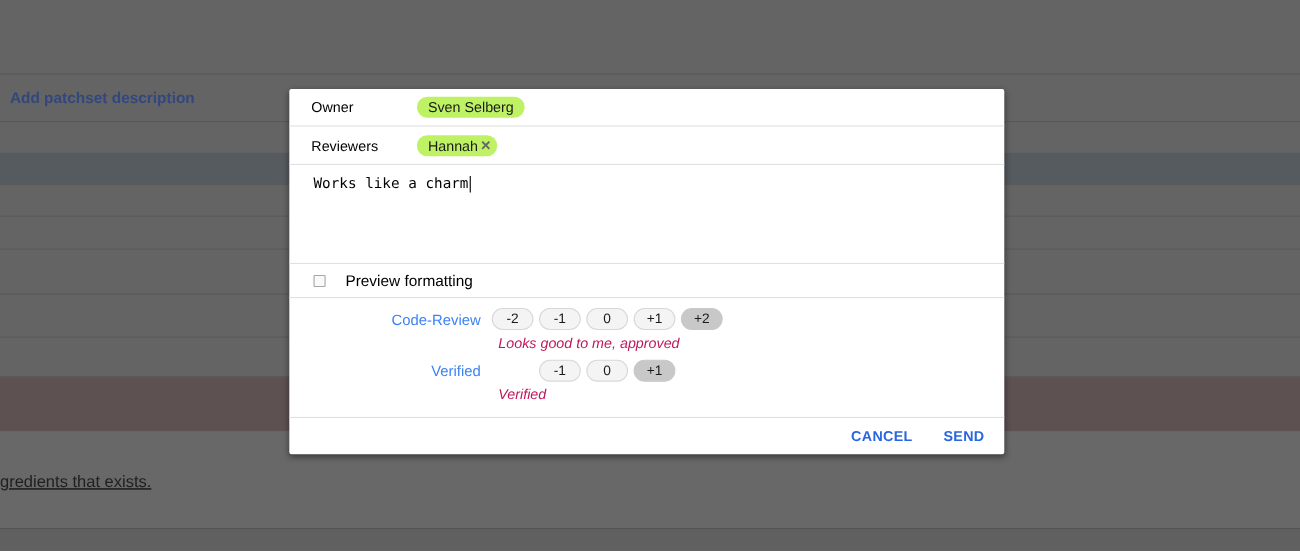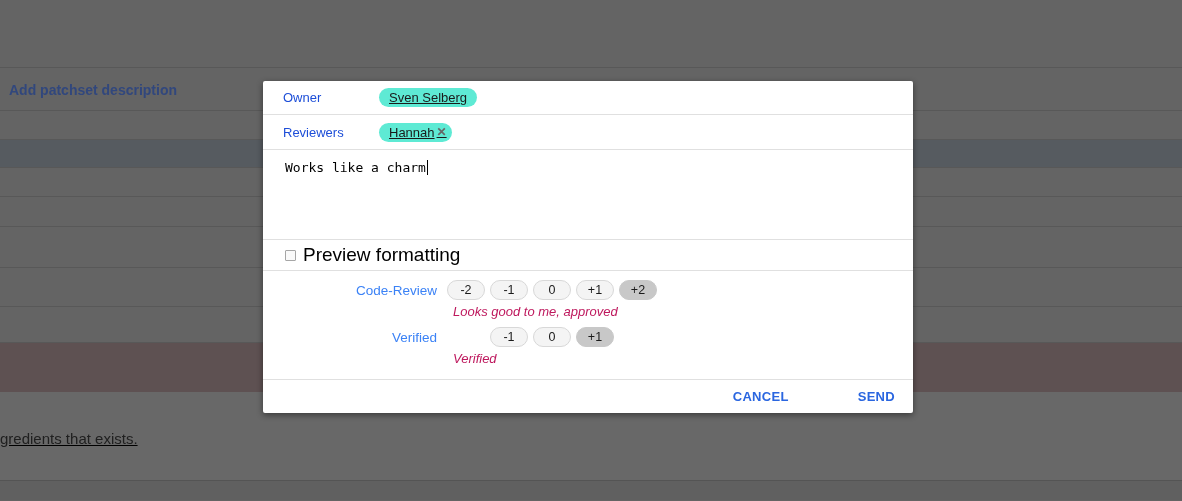--- a/index.html
+++ b/index.html
@@ -50,38 +50,37 @@
     color: #202020;
   }
   .d-row {
     display: flex;
     align-items: center;
     border-bottom: 1px solid #e0e0e0;
     padding: 0 20px;
   }
   .d-row .field-label {
     width: 96px;
-    color: #1d4ed8;
+    color: #000000;
     flex: none;
   }
   .row-owner { height: 34px; }
   .row-reviewers { height: 35px; }
 
   .chip {
     display: inline-flex;
     align-items: center;
     height: 19px;
     padding: 0 10px;
-    background: #5eead4;
+    background: #bef264;
     border-radius: 10px;
     color: #1a1a1a;
     font-size: 13px;
     white-space: nowrap;
     cursor: default;
-    text-decoration: underline;
   }
   .chip.removable { padding-right: 5px; }
   .chip-x {
     margin-left: 2px;
     color: #666666;
     font-size: 12px;
     font-weight: bold;
     line-height: 1;
     cursor: pointer;
   }
@@ -123,21 +122,21 @@
   }
   .checkbox {
     width: 11px; height: 11px;
     border: 1px solid #a6a6a6;
     border-radius: 1px;
     background: #fafafa;
     display: inline-block;
     cursor: pointer;
     flex: none;
   }
-  .preview-label { margin-left: 7px; font-size: 19px; color: #000; }
+  .preview-label { margin-left: 18px; font-size: 14px; color: #000; }
 
   .scores {
     height: 109px;
     border-bottom: 1px solid #e0e0e0;
     padding: 9px 20px 0 20px;
   }
   .score-row { display: flex; align-items: center; }
   .score-label {
     width: 154px;
     text-align: right;
@@ -169,21 +168,20 @@
     font-style: italic;
     color: #be185d;
     font-size: 13px;
   }
 
   .footer {
     height: 32px;
     display: flex;
     justify-content: flex-end;
     padding-right: 18px;
-    gap: 41px;
   }
   .text-btn {
     background: none;
     border: none;
     color: #2A66E0;
     font-family: "Liberation Sans", sans-serif;
     font-size: 13px;
     font-weight: bold;
     letter-spacing: 0.3px;
     cursor: pointer;

